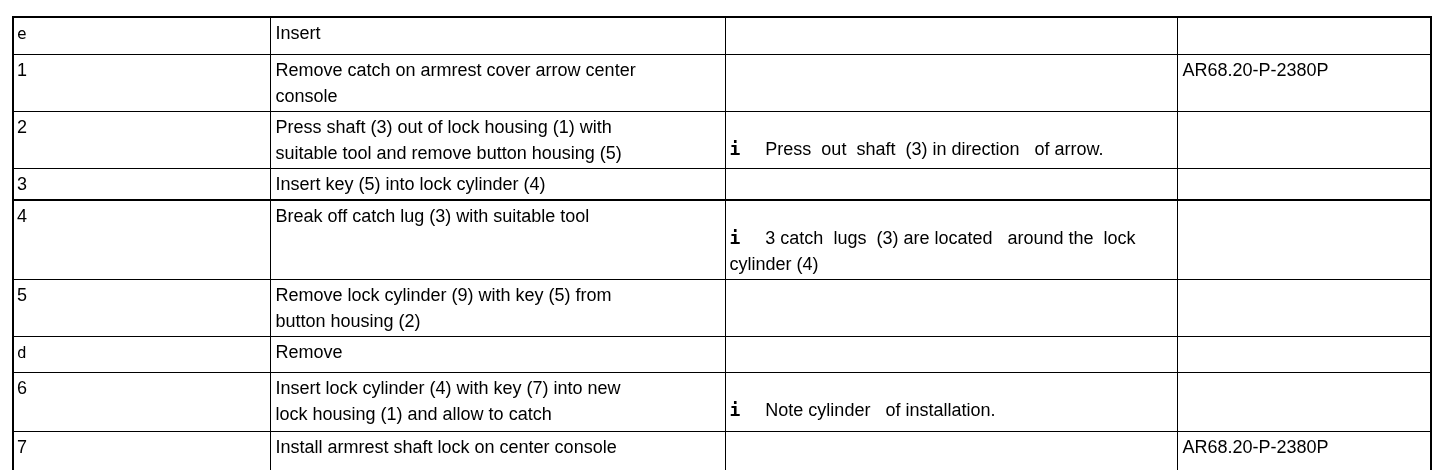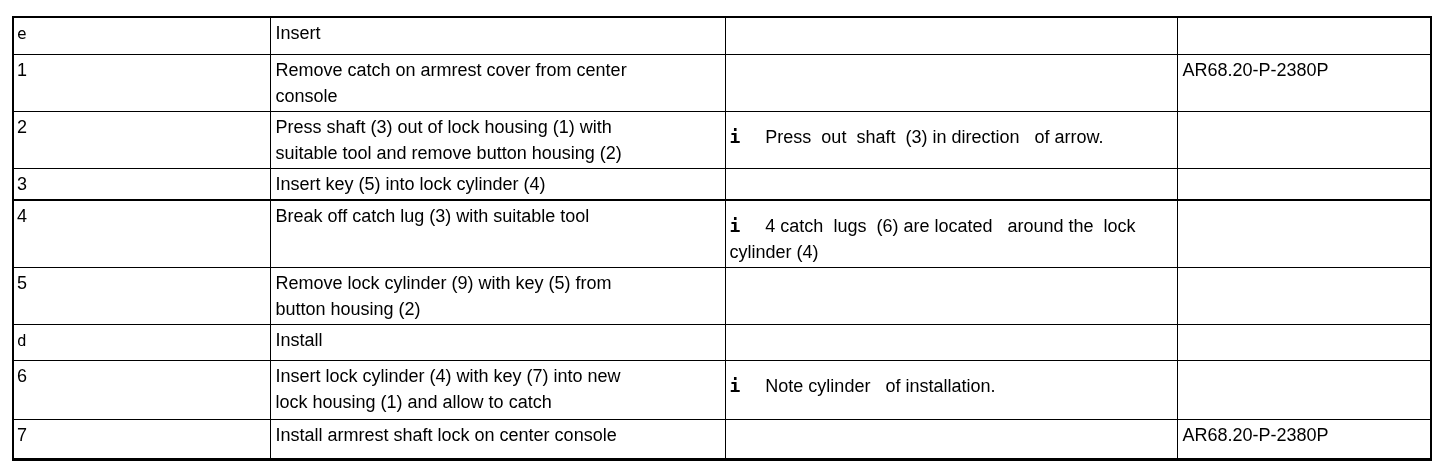--- a/index.html
+++ b/index.html
@@ -37,21 +37,21 @@
     font-size: 18px;
     line-height: 26px;
     padding: 2px 5px 2px 5px;
     white-space: pre-wrap;
     overflow: hidden;
   }
   
   tr.thick-bottom td { border-bottom: 2px solid #000000; }
 
   td.step-cell { padding-left: 3px; }
-  td.note-cell { padding-top: 12px; padding-left: 4px; }
+  td.note-cell { padding-top: 24px; padding-left: 4px; }
 
   .sym-glyph {
     font-family: "DejaVu Sans Mono", monospace;
     font-size: 16px;
   }
   .step-num { font-size: 18px; }
 
   .info-glyph {
     font-family: "DejaVu Sans Mono", monospace;
     font-weight: bold;
@@ -86,60 +86,60 @@
 
       <tr class="r0">
         <td class="step-cell"><span class="sym-glyph">e</span></td>
         <td class="desc-cell">Insert</td>
         <td class="note-cell"><span class="info-glyph"></span><span></span></td>
         <td class="ref-cell"></td>
       </tr>
 
       <tr class="r1">
         <td class="step-cell"><span class="step-num">1</span></td>
-        <td class="desc-cell">Remove catch on armrest cover from center
+        <td class="desc-cell">Remove catch on armrest cover arrow center
 console</td>
         <td class="note-cell"><span class="info-glyph"></span><span></span></td>
         <td class="ref-cell">AR68.20-P-2380P</td>
       </tr>
 
       <tr class="r2">
         <td class="step-cell"><span class="step-num">2</span></td>
         <td class="desc-cell">Press shaft (3) out of lock housing (1) with
-suitable tool and remove button housing (2)</td>
+suitable tool and remove button housing (5)</td>
         <td class="note-cell"><span class="info-glyph">i</span><span>Press  out  shaft  (3) in direction   of arrow.</span></td>
         <td class="ref-cell"></td>
       </tr>
 
       <tr class="r3 thick-bottom">
         <td class="step-cell"><span class="step-num">3</span></td>
         <td class="desc-cell">Insert key (5) into lock cylinder (4)</td>
         <td class="note-cell"><span class="info-glyph"></span><span></span></td>
         <td class="ref-cell"></td>
       </tr>
 
       <tr class="r4">
         <td class="step-cell"><span class="step-num">4</span></td>
         <td class="desc-cell">Break off catch lug (3) with suitable tool</td>
-        <td class="note-cell"><span class="info-glyph">i</span><span>4 catch  lugs  (6) are located   around the  lock
+        <td class="note-cell"><span class="info-glyph">i</span><span>3 catch  lugs  (3) are located   around the  lock
 cylinder (4)</span></td>
         <td class="ref-cell"></td>
       </tr>
 
       <tr class="r5">
         <td class="step-cell"><span class="step-num">5</span></td>
         <td class="desc-cell">Remove lock cylinder (9) with key (5) from
 button housing (2)</td>
         <td class="note-cell"><span class="info-glyph"></span><span></span></td>
         <td class="ref-cell"></td>
       </tr>
 
       <tr class="r6">
         <td class="step-cell"><span class="sym-glyph">d</span></td>
-        <td class="desc-cell">Install</td>
+        <td class="desc-cell">Remove</td>
         <td class="note-cell"><span class="info-glyph"></span><span></span></td>
         <td class="ref-cell"></td>
       </tr>
 
       <tr class="r7">
         <td class="step-cell"><span class="step-num">6</span></td>
         <td class="desc-cell">Insert lock cylinder (4) with key (7) into new
 lock housing (1) and allow to catch</td>
         <td class="note-cell"><span class="info-glyph">i</span><span>Note cylinder   of installation.</span></td>
         <td class="ref-cell"></td>

